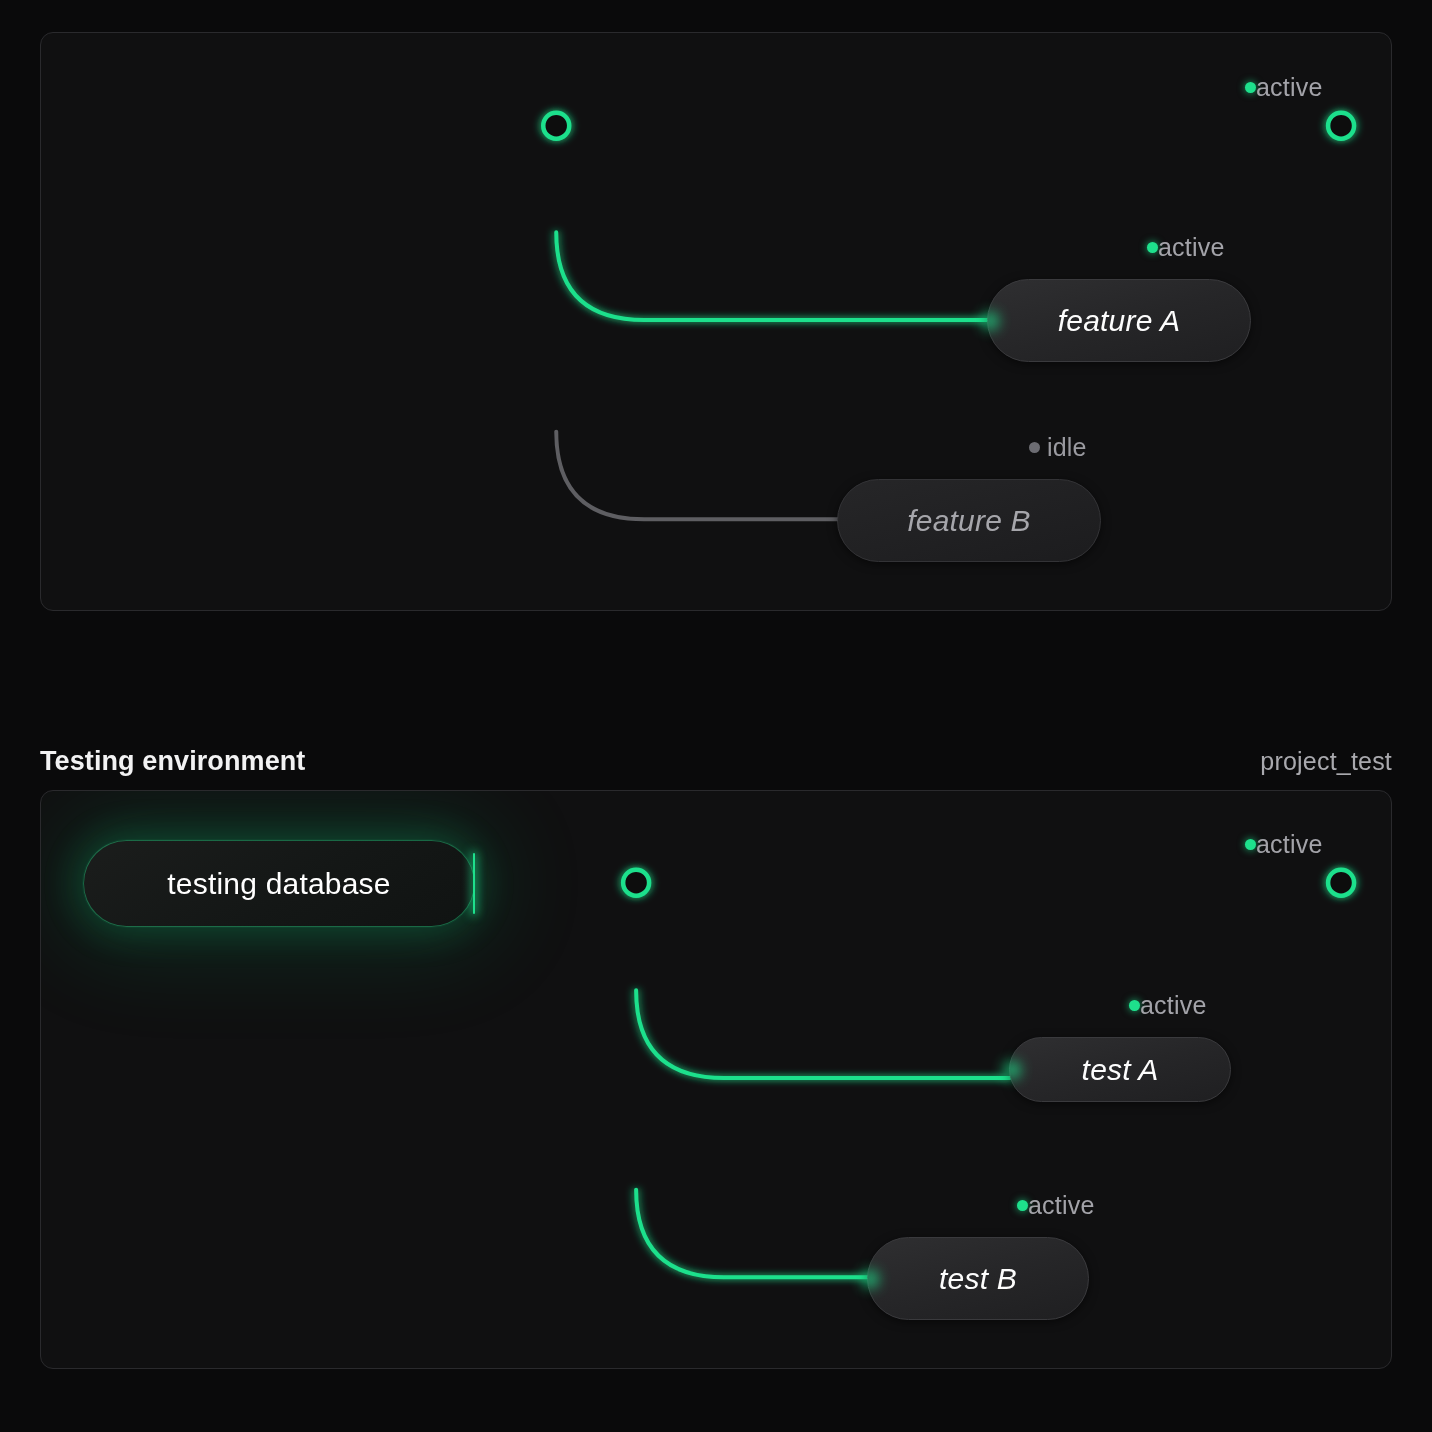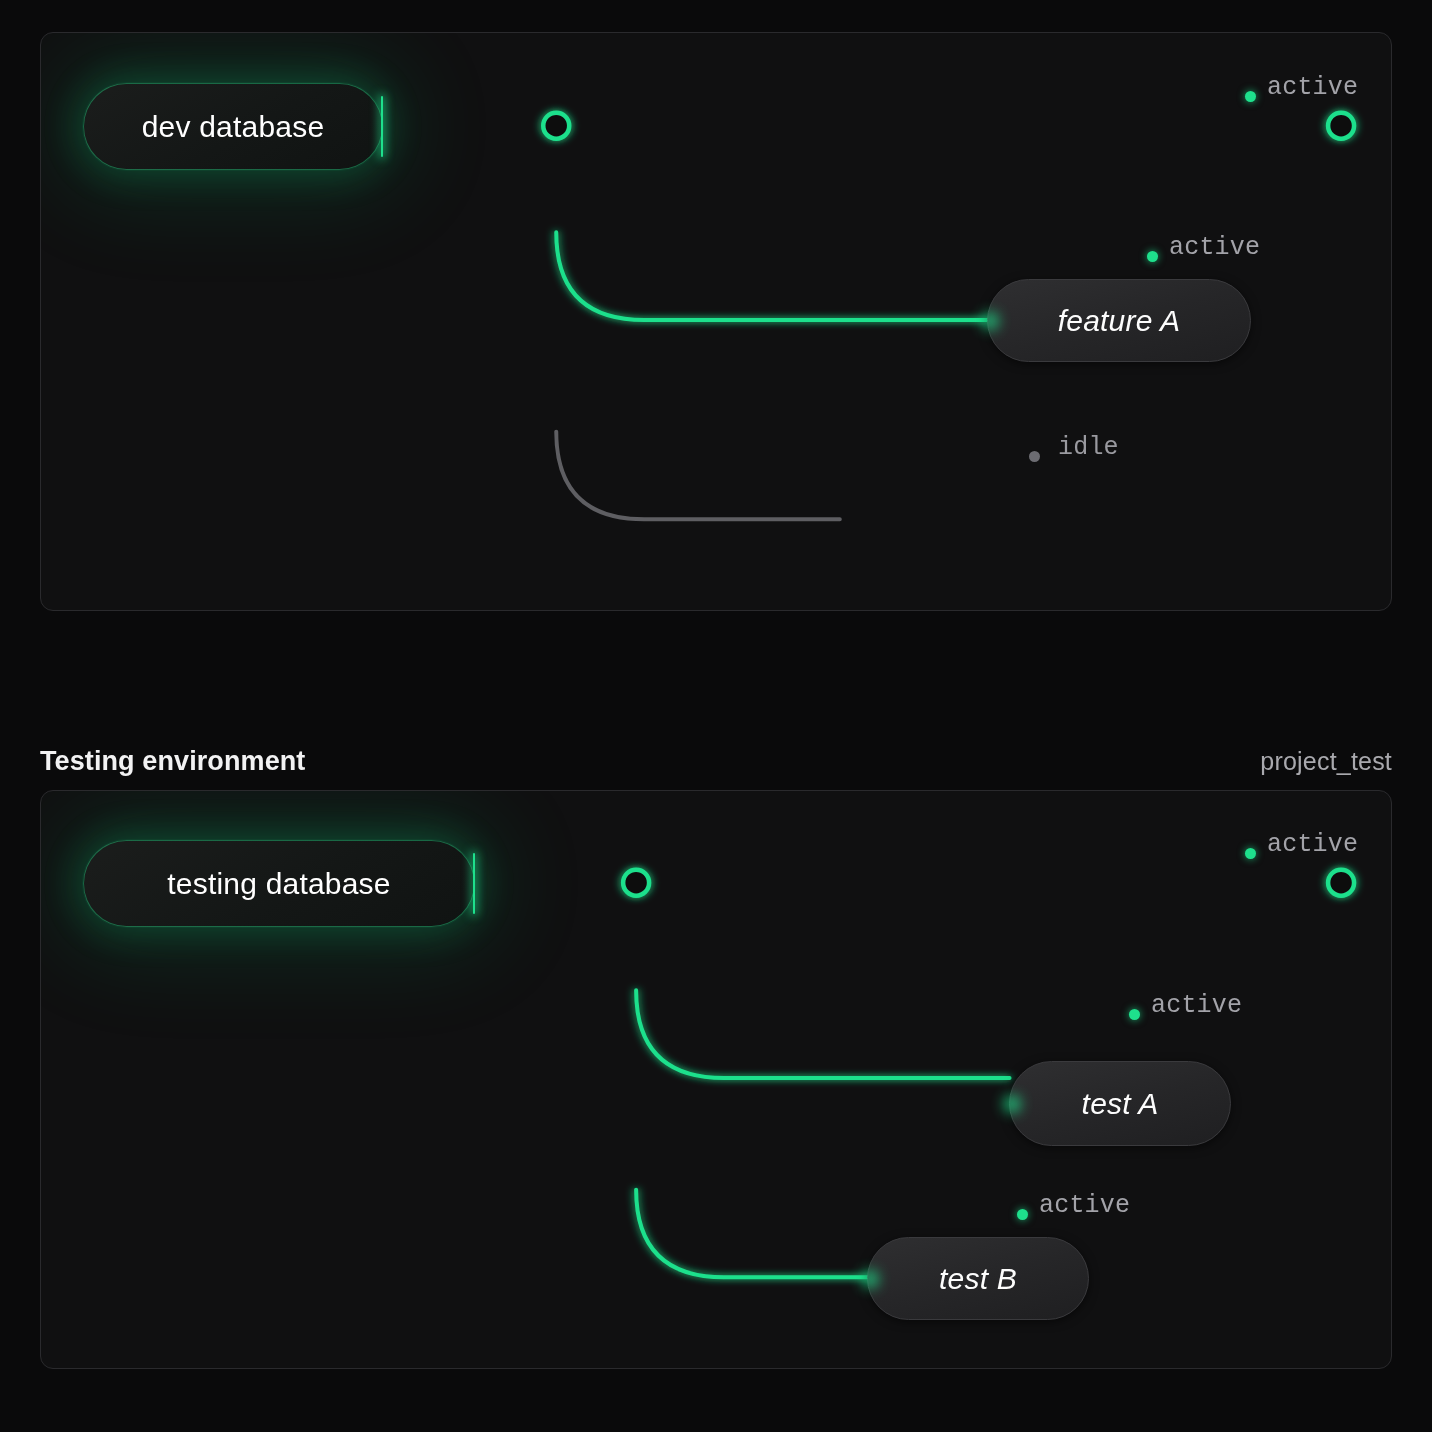--- a/index.html
+++ b/index.html
@@ -129,24 +129,22 @@
     border-radius: 50%;
     background: #1ee08c;
     filter: blur(7px);
     opacity: 0.95;
   }
 
   
   .status {
     position: absolute;
     display: flex;
-    align-items: flex-end;
-    gap: 11px;
+    align-items: center;
     white-space: nowrap;
-    font-family: Liberation Mono, monospace;
   }
   .status-dot {
     width: 11px;
     height: 11px;
     border-radius: 50%;
     flex: none;
   }
   .status-dot.active {
     background: #1ee08c;
     box-shadow: 0 0 7px 1px rgba(30,224,140,0.55);
@@ -195,38 +193,38 @@
           <path d="M 516 200 Q 516 288 604 288 L 948 288" stroke="#1ee08c" stroke-width="4" fill="none" stroke-linecap="round" filter="url(#glowDev)"></path>
 
           <path d="M 516 400 Q 516 488 604 488 L 800 488" stroke="#5e5e62" stroke-width="4" fill="none" stroke-linecap="round"></path>
 
           <circle cx="516" cy="93" r="13" fill="#101011" stroke="#1ee08c" stroke-width="4.5" filter="url(#glowDev)"></circle>
 
           <circle cx="1302" cy="93" r="13" fill="#101011" stroke="#1ee08c" stroke-width="4.5" filter="url(#glowDev)"></circle>
         </svg>
       </div>
 
-      <div class="node db" style="left:42px; top:50px; width:300px; height:87px;">
-        <span class="node-label">dev database</span>
-      </div>
 
       <div class="status" style="left:1204px; top:40px;">
         <span class="status-dot active"></span>
         <span class="status-text">active</span>
       </div>
 
       <div class="node svc" style="left:946px; top:246px; width:264px; height:83px;">
         <span class="conn-glow"></span>
         <span class="node-label">feature A</span>
       </div>
       <div class="status" style="left:1106px; top:200px;">
         <span class="status-dot active"></span>
         <span class="status-text">active</span>
       </div>
 
+      <div class="node svc idle" style="left:796px; top:446px; width:264px; height:83px;">
+        <span class="node-label">feature B</span>
+      </div>
       <div class="status" style="left:988px; top:400px;">
         <span class="status-dot idle"></span>
         <span class="status-text idle">idle</span>
       </div>
 
     </div>
   </div>
 
   <div class="section" style="top:732px;">
 
@@ -265,21 +263,21 @@
 
       <div class="node db" style="left:42px; top:49px; width:392px; height:87px;text-align:center;">
         <span class="node-label">testing database</span>
       </div>
 
       <div class="status" style="left:1204px; top:39px;">
         <span class="status-dot active"></span>
         <span class="status-text">active</span>
       </div>
 
-      <div class="node svc" style="left:968px; top:246px; width:222px; height:85px;margin-top:24px;">
+      <div class="node svc" style="left:968px; top:246px; width:222px; height:65px;">
         <span class="conn-glow"></span>
         <span class="node-label">test A</span>
       </div>
       <div class="status" style="left:1088px; top:200px;">
         <span class="status-dot active"></span>
         <span class="status-text">active</span>
       </div>
 
       <div class="node svc" style="left:826px; top:446px; width:222px; height:83px;">
         <span class="conn-glow"></span>

